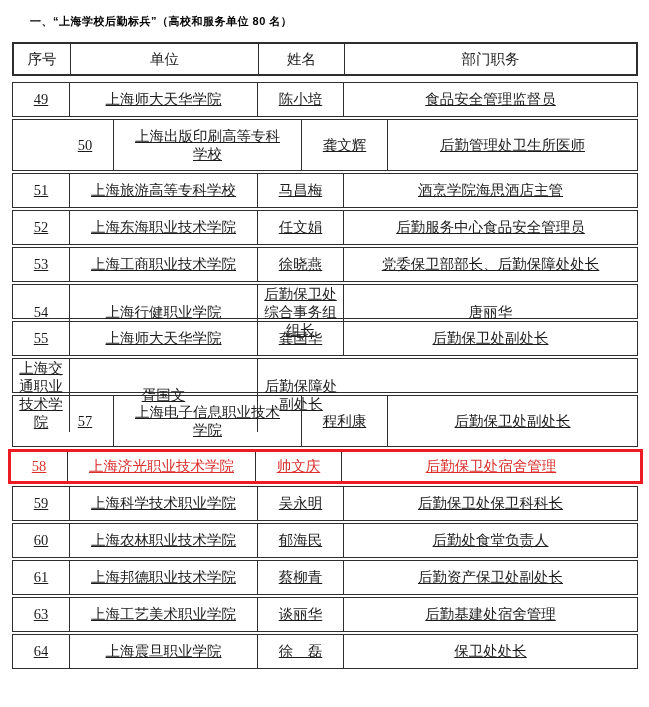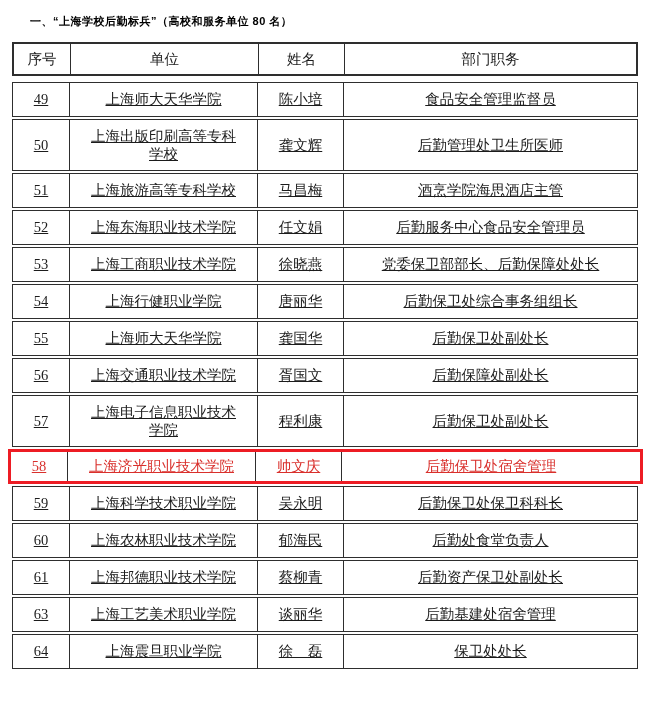--- a/index.html
+++ b/index.html
@@ -37,21 +37,21 @@
     margin-bottom: 2px;
     background: #ffffff;
     box-sizing: border-box;
   }
   .row.header {
     height: 34px;
     margin-bottom: 6px;
     border-width: 2px;
   }
   .row.body { height: 35px; text-decoration: underline; }
-  .row.body.tall { height: 52px; }
+  .row.body.tall { height: 52px; padding-left: 44px; }
   .row.highlight {
     border: 3px solid var(--highlight-border, #ed1c24);
     color: var(--highlight-text, #d9302c);
     margin-left: -4px;
     margin-right: -5px;
   }
   .cell {
     display: flex;
     align-items: center;
     justify-content: center;
@@ -111,33 +111,32 @@
   <div class="row body">
     <div class="cell no">53</div>
     <div class="cell unit">上海工商职业技术学院</div>
     <div class="cell name">徐晓燕</div>
     <div class="cell pos">党委保卫部部长、后勤保障处处长</div>
   </div>
 
   <div class="row body">
     <div class="cell no">54</div>
     <div class="cell unit">上海行健职业学院</div>
+    <div class="cell pos">后勤保卫处综合事务组组长</div>
     <div class="cell name">唐丽华</div>
-    <div class="cell pos">后勤保卫处综合事务组组长</div>
   </div>
 
   <div class="row body">
     <div class="cell no">55</div>
     <div class="cell unit">上海师大天华学院</div>
     <div class="cell name">龚国华</div>
     <div class="cell pos">后勤保卫处副处长</div>
   </div>
 
   <div class="row body">
-    <div class="cell no">56</div>
     <div class="cell unit">上海交通职业技术学院</div>
     <div class="cell name">胥国文</div>
     <div class="cell pos">后勤保障处副处长</div>
   </div>
 
   <div class="row body tall">
     <div class="cell no">57</div>
     <div class="cell unit">上海电子信息职业技术
 学院</div>
     <div class="cell name">程利康</div>

